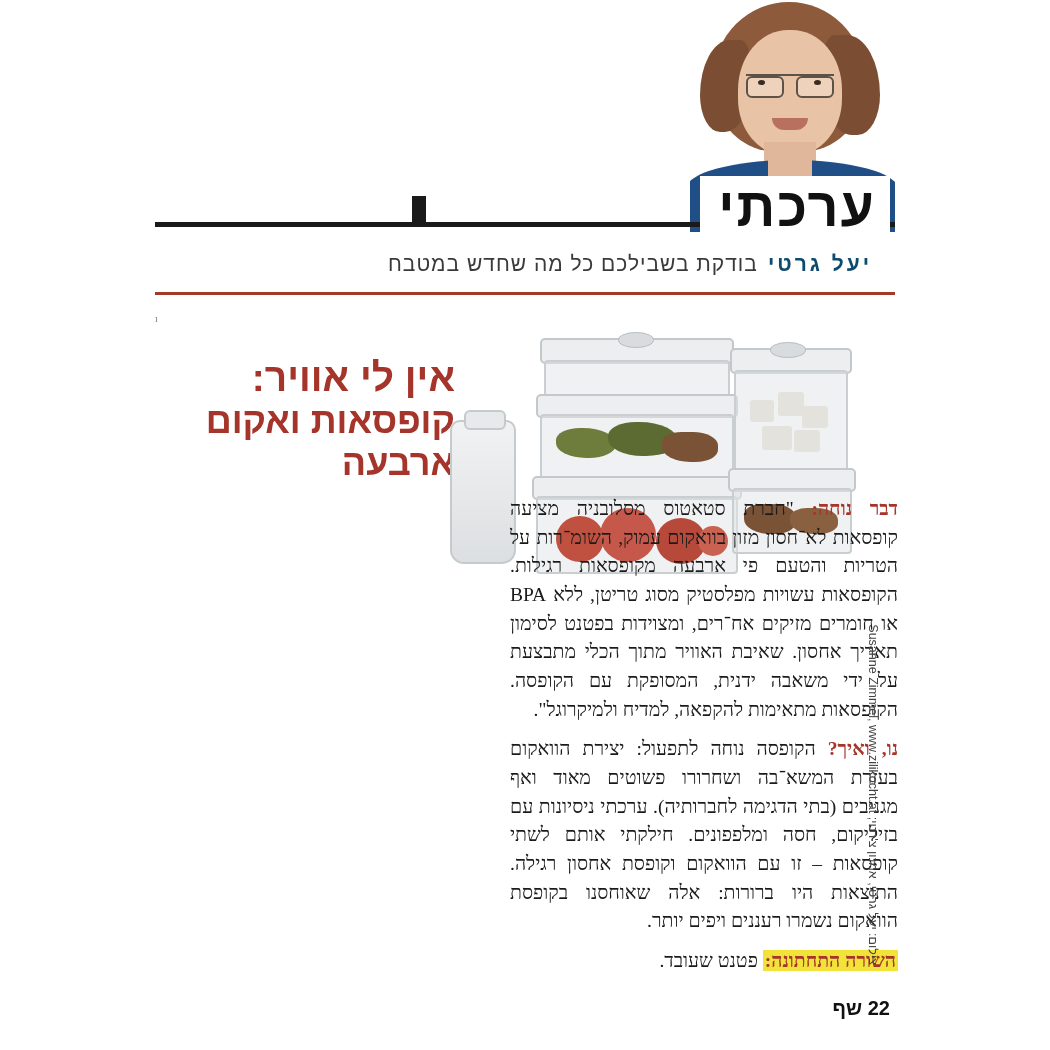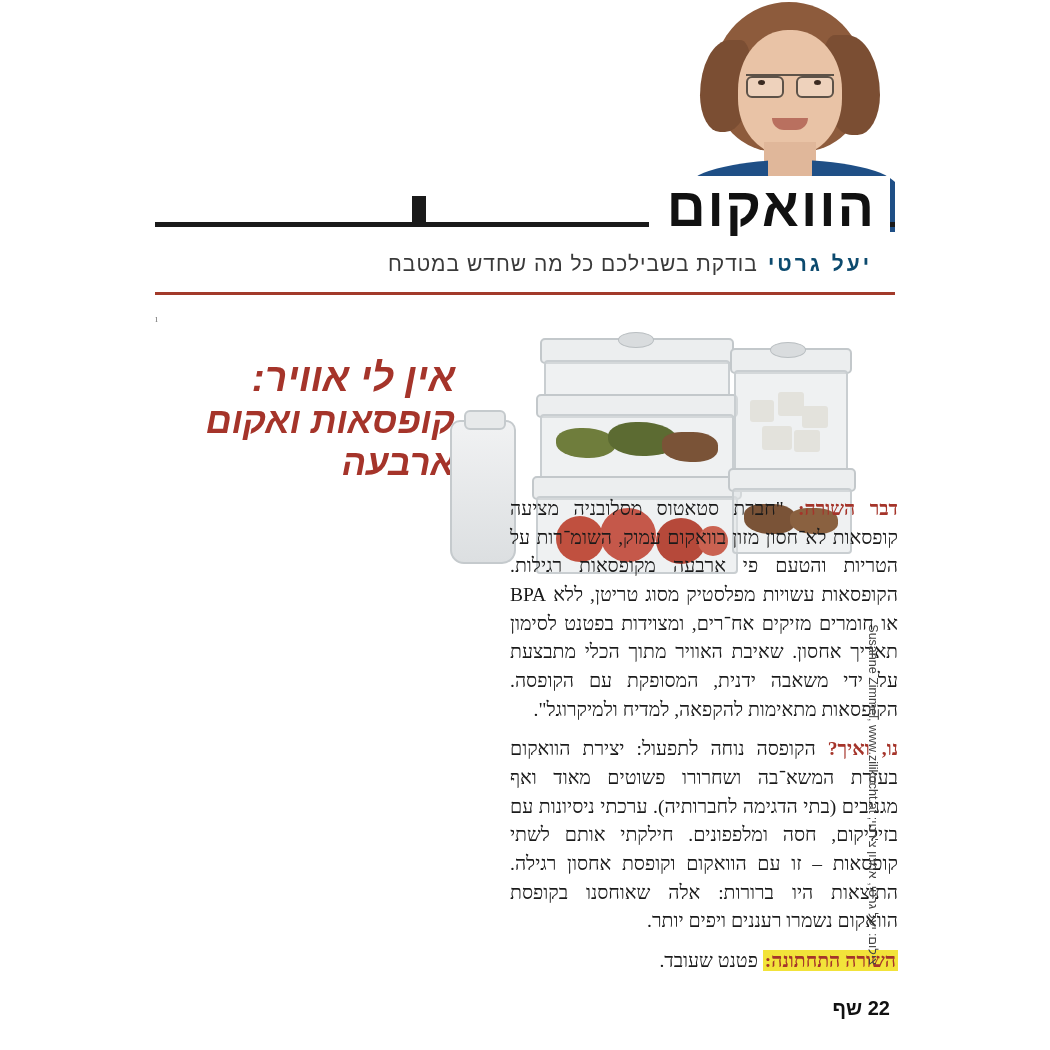--- a/index.html
+++ b/index.html
@@ -193,21 +193,20 @@
     position: absolute;
     right: 595px;
     top: 355px;
     width: 270px;
     text-align: right;
     direction: rtl;
     color: #a5342a;
     font-family: "Liberation Sans", sans-serif;
     font-weight: bold;
     line-height: 1.16;
-    font-style: italic;
   }
   .headline .l1 { font-size: 39px; }
   .headline .l2 { font-size: 36px; }
   .headline .l3 { font-size: 36px; }
 
   
   .product {
     position: absolute;
     left: 440px;
     top: 330px;
@@ -355,21 +354,21 @@
       <div class="eye-l"></div>
       <div class="eye-r"></div>
       <div class="mouth"></div>
       <div class="neck"></div>
       <div class="shirt"></div>
       <div class="collar"></div>
     </div>
 
     <div class="title-rule-top"></div>
     <div class="brand-dash"></div>
-    <div class="brand-title">הוואקום</div>
+    <div class="brand-title">ערכתי</div>
     <div class="title-rule-bottom"></div>
 
     <div class="tagline">
       <span class="byline">יעל גרטי</span><span>בודקת בשבילכם כל מה שחדש במטבח</span>
     </div>
   </div>
 
   <div class="edge-mark">ı</div>
 
   <div class="headline">
@@ -413,21 +412,21 @@
 
     <div class="p-lid" style="left:288px; top:138px; width:124px; height:20px;"></div>
     <div class="p-box" style="left:292px; top:158px; width:116px; height:62px;">
       <div class="veg-brown" style="left:10px; top:14px; width:52px; height:30px;"></div>
       <div class="veg-brown" style="left:56px; top:18px; width:48px; height:26px; background:#8a6140;"></div>
     </div>
   </div>
 
   <div class="article">
     <p>
-      <span class="lead-label">דבר השורה:</span>
+      <span class="lead-label">דבר נוחה:</span>
       <span>"חברת סטאטוס מסלובניה מציעה קופסאות לא־חסון מזון בוואקום עמוק, השומ־רות על הטריות והטעם פי ארבעה מקופסאות רגילות. הקופסאות עשויות מפלסטיק מסוג טריטן, ללא BPA או חומרים מזיקים אח־רים, ומצוידות בפטנט לסימון תאריך אחסון. שאיבת האוויר מתוך הכלי מתבצעת על ידי משאבה ידנית, המסופקת עם הקופסה. הקופסאות מתאימות להקפאה, למדיח ולמיקרוגל".</span>
     </p>
     <p>
       <span class="lead-label">נו, ואיך?</span>
       <span>הקופסה נוחה לתפעול: יצירת הוואקום בעזרת המשא־בה ושחרורו פשוטים מאוד ואף מגניבים (בתי הדגימה לחברותיה). ערכתי ניסיונות עם בזיליקום, חסה ומלפפונים. חילקתי אותם לשתי קופסאות – זו עם הוואקום וקופסת אחסון רגילה. התוצאות היו ברורות: אלה שאוחסנו בקופסת הוואקום נשמרו רעננים ויפים יותר.</span>
     </p>
     <p>
       <span class="hl">השורה התחתונה:</span>
       <span>פטנט שעובד.</span>
     </p>

